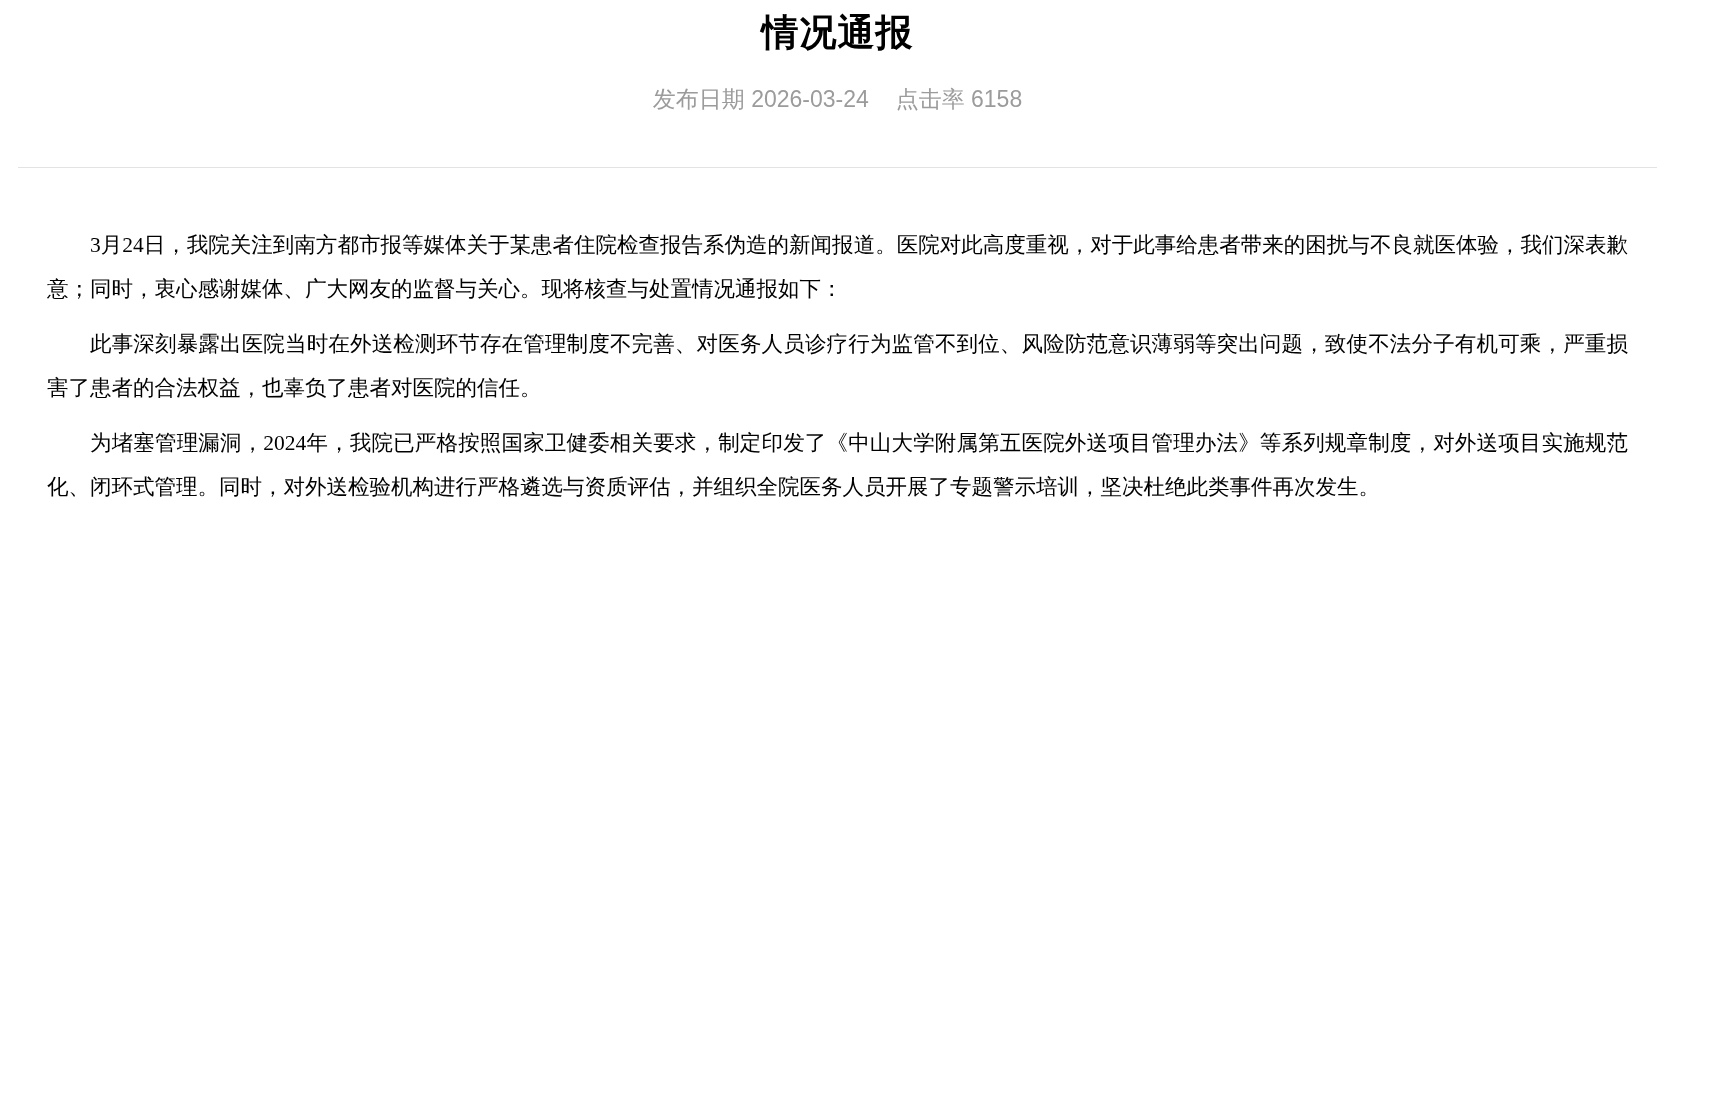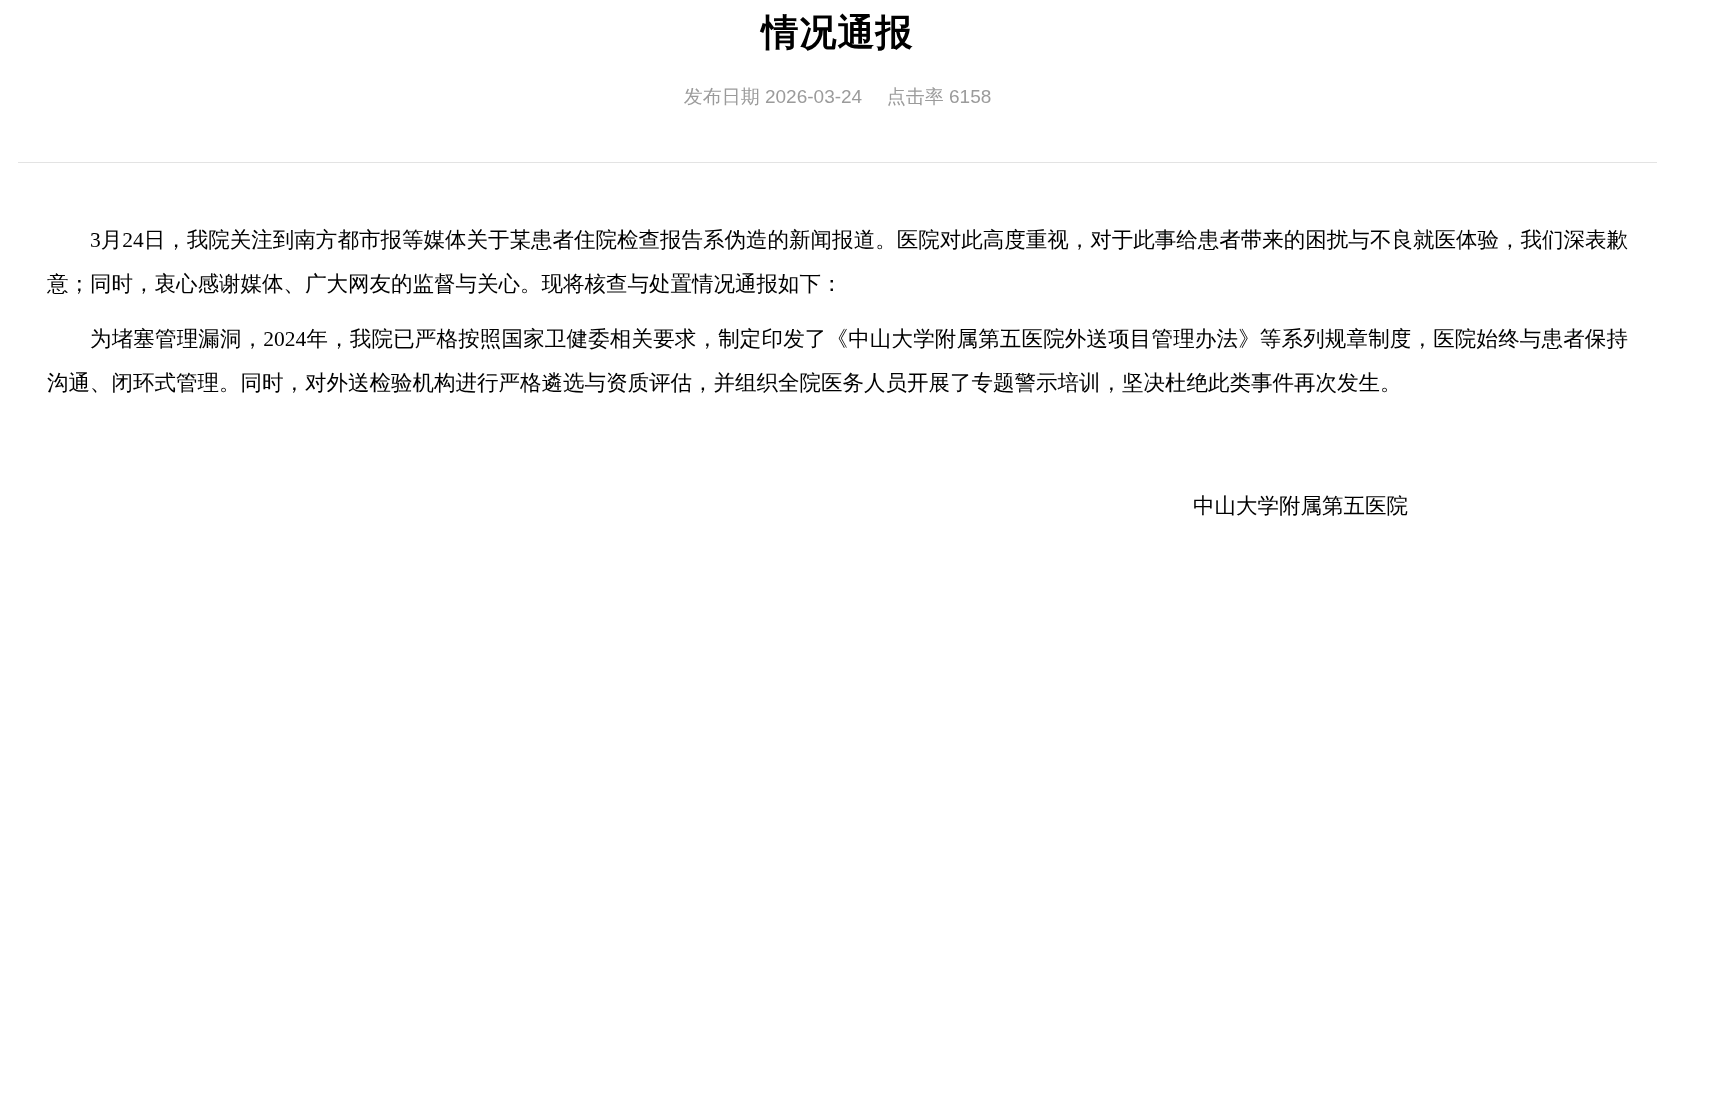--- a/index.html
+++ b/index.html
@@ -27,21 +27,21 @@
     font-family: "Liberation Sans", "DejaVu Sans", sans-serif;
     font-size: 37px;
     font-weight: 700;
     color: #000000;
     letter-spacing: 1px;
   }
   .meta {
     margin-top: 26px;
     text-align: center;
     font-family: "Liberation Sans", "DejaVu Sans", sans-serif;
-    font-size: 19px;
+    font-size: 23px;
     color: #9b9b9b;
   }
   .meta .gap {
     display: inline-block;
     width: 14px;
   }
   .divider {
     border: none;
     border-top: 1px solid #e3e3e3;
     margin: 52px 18px 0 18px;
@@ -85,20 +85,20 @@
     <span>2026-03-24</span>
     <span class="gap"></span>
     <span>点击率</span>
     <span>6158</span>
   </div>
 
   <hr class="divider">
 
   <div class="content">
     <p>3月24日，我院关注到南方都市报等媒体关于某患者住院检查报告系伪造的新闻报道。医院对此高度重视，对于此事给患者带来的困扰与不良就医体验，我们深表歉意；同时，衷心感谢媒体、广大网友的监督与关心。现将核查与处置情况通报如下：</p>
-    <p>为堵塞管理漏洞，2024年，我院已严格按照国家卫健委相关要求，制定印发了《中山大学附属第五医院外送项目管理办法》等系列规章制度，医院始终与患者保持沟通、闭环式管理。同时，对外送检验机构进行严格遴选与资质评估，并组织全院医务人员开展了专题警示培训，坚决杜绝此类事件再次发生。</p>
+    <p>此事深刻暴露出医院当时在外送检测环节存在管理制度不完善、对医务人员诊疗行为监管不到位、风险防范意识薄弱等突出问题，致使不法分子有机可乘，严重损害了患者的合法权益，也辜负了患者对医院的信任。</p>
+    <p>为堵塞管理漏洞，2024年，我院已严格按照国家卫健委相关要求，制定印发了《中山大学附属第五医院外送项目管理办法》等系列规章制度，对外送项目实施规范化、闭环式管理。同时，对外送检验机构进行严格遴选与资质评估，并组织全院医务人员开展了专题警示培训，坚决杜绝此类事件再次发生。</p>
 
     <div class="sign-block">
-      <span class="signature">中山大学附属第五医院</span>
     </div>
   </div>
 
 </div>
 
 </body></html>

